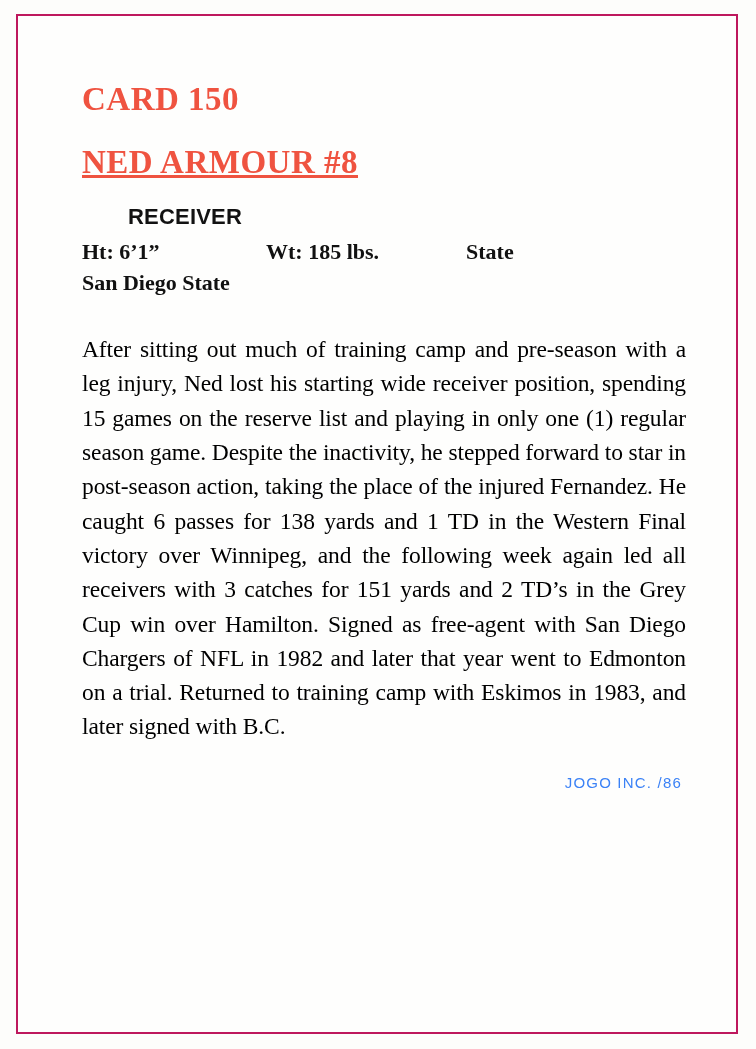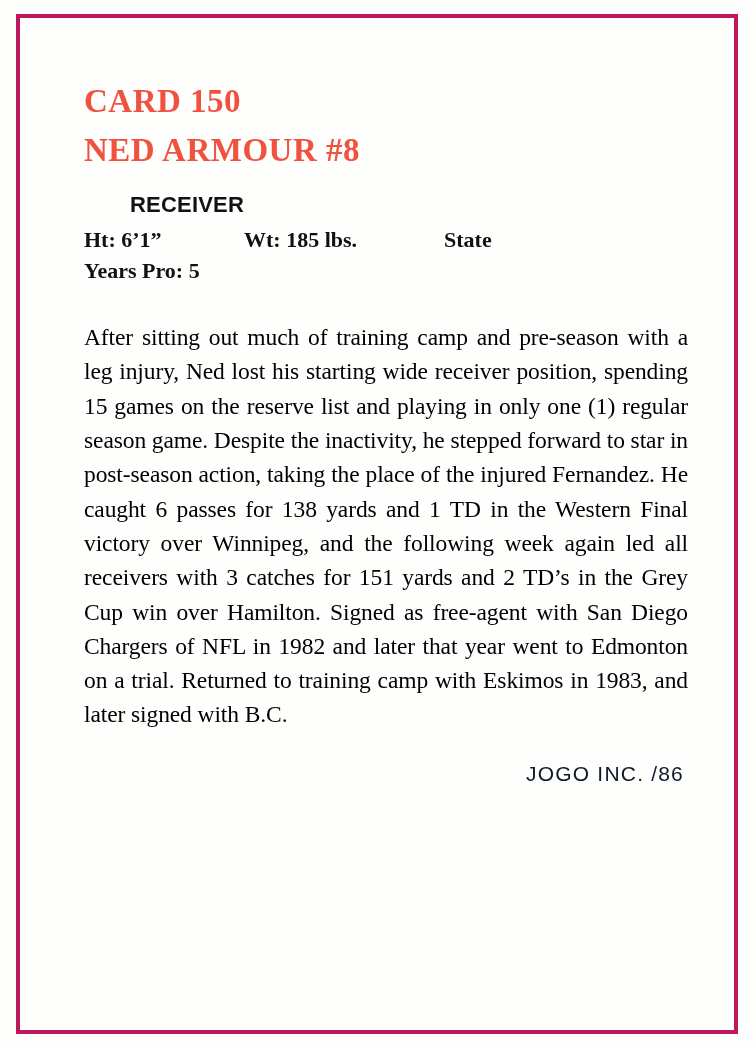--- a/index.html
+++ b/index.html
@@ -21,40 +21,41 @@
     height: 1049px;
     background: #fdfdfb;
     box-sizing: border-box;
   }
   .card-border {
     position: absolute;
     left: 16px;
     top: 14px;
     width: 722px;
     height: 1020px;
-    border: 4px solid #be185d;
+    border: 2px solid #be185d;
     box-sizing: border-box;
     background: #fefefd;
   }
   .content {
     position: absolute;
     left: 64px;
     top: 60px;
     width: 604px;
   }
   .title-line {
     font-family: "Liberation Serif", serif;
     font-weight: bold;
     color: #ef5340;
     font-size: 33px;
     letter-spacing: 0.5px;
     line-height: 1.42;
   }
   .title-line.second {
-    margin-top: 2px;
+    margin-top: 16px;
+    text-decoration: underline;
   }
   .position {
     margin-top: 18px;
     font-family: "Liberation Sans", sans-serif;
     font-weight: bold;
     font-size: 22px;
     color: #121212;
     letter-spacing: 0.2px;
     margin-left: 46px;
   }
@@ -64,39 +65,39 @@
     font-weight: bold;
     font-size: 22px;
     color: #111111;
     line-height: 1.42;
   }
   .bio-row {
     display: flex;
     align-items: flex-end;
   }
   .bio-ht { width: 160px; }
-  .bio-wt { width: 200px; }
+  .bio-wt { width: 200px; margin-left: 24px; }
   .bio-import { }
   .bio-line { display: block; }
   .body-text {
     margin-top: 34px;
     font-family: "Liberation Serif", serif;
     font-size: 23.5px;
     color: #000000;
     text-align: justify;
     line-height: 1.46;
     letter-spacing: -0.1px;
   }
   .footer {
     margin-top: 30px;
     text-align: right;
     font-family: "Liberation Sans", sans-serif;
-    font-size: 21px;
+    font-size: 15px;
     letter-spacing: 1.2px;
-    color: #0f172a;
+    color: #3b82f6;
     padding-right: 4px;
   }
 </style>
 </head>
 <body>
 
 <div class="card">
   <div class="card-border">
     <div class="content">
 
@@ -104,21 +105,21 @@
       <div class="title-line second">NED ARMOUR #8</div>
 
       <div class="position">RECEIVER</div>
 
       <div class="bio">
         <div class="bio-row">
           <span class="bio-ht">Ht: 6’1”</span>
           <span class="bio-wt">Wt: 185 lbs.</span>
           <span class="bio-import">State</span>
         </div>
-        <span class="bio-line">Years Pro: 5</span>
+        <span class="bio-line">San Diego State</span>
       </div>
 
       <div class="body-text">After sitting out much of training camp and pre-season with a leg injury, Ned lost his starting wide receiver position, spending 15 games on the reserve list and playing in only one (1) regular season game. Despite the inactivity, he stepped forward to star in post-season action, taking the place of the injured Fernandez. He caught 6 passes for 138 yards and 1 TD in the Western Final victory over Winnipeg, and the following week again led all receivers with 3 catches for 151 yards and 2 TD’s in the Grey Cup win over Hamilton. Signed as free-agent with San Diego Chargers of NFL in 1982 and later that year went to Edmonton on a trial. Returned to training camp with Eskimos in 1983, and later signed with B.C.</div>
 
       <div class="footer">JOGO INC. /86</div>
 
     </div>
   </div>
 </div>
 

